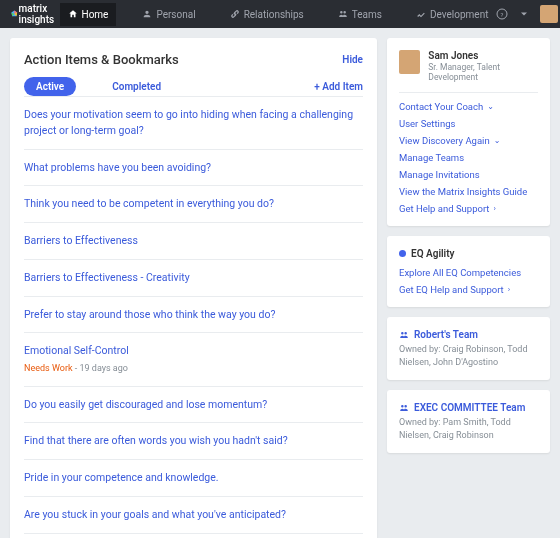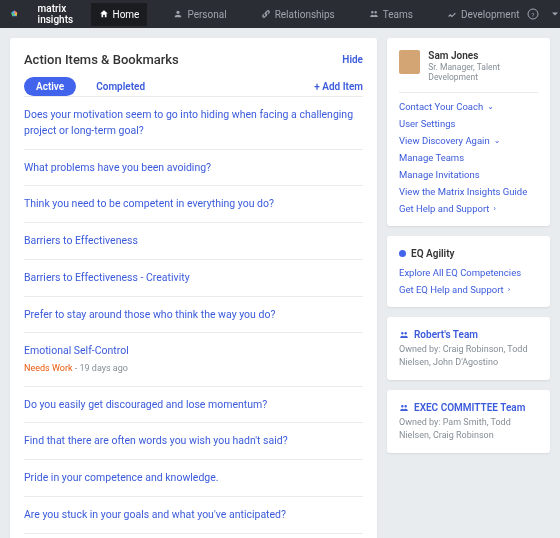--- a/index.html
+++ b/index.html
@@ -1,33 +1,33 @@
 <!DOCTYPE html>
 <html><head>
 <meta charset="utf-8">
 <style>
 *{margin:0;padding:0;box-sizing:border-box}
 body{font-family:-apple-system,BlinkMacSystemFont,"Segoe UI",Roboto,sans-serif;background:#e9ecef;font-size:11px;color:#333;width:560px;height:538px;overflow:hidden}
 .topbar{background:#2a2d33;height:28px;display:flex;align-items:center;padding:0 10px;color:#b8bcc4;font-size:10px}
-.logo{display:flex;align-items:center;gap:19px;color:#fff;font-weight:500;margin-right:12px}
+.logo{display:flex;align-items:center;gap:0;color:#fff;font-weight:500;}
 .logo-icon{width:14px;height:14px}
 .nav{display:flex;align-items:center;gap:18px}
 .nav-item{display:flex;align-items:center;gap:4px;padding:6px 8px;cursor:pointer;color:#a0a4ad}
 .nav-item.active{background:#1a1c20;color:#fff}
 .nav-item .icon{width:10px;height:10px;fill:currentColor}
 .nav-right{margin-left:auto;display:flex;align-items:center;gap:10px}
 .nav-right .icon{width:12px;height:12px;fill:#a0a4ad}
 .avatar-sm{width:18px;height:18px;border-radius:2px;background:#d4a574}
 .content{display:flex;gap:10px;padding:10px}
 .main{flex:1;background:#fff;border-radius:3px;box-shadow:0 1px 2px rgba(0,0,0,0.08);padding:14px 14px 0}
 .main-header{display:flex;justify-content:space-between;align-items:center;margin-bottom:10px}
 .main-title{font-size:13px;font-weight:500;color:#333}
 .hide-link{color:#3b5bdb;font-size:10px;font-weight:600;cursor:pointer}
 .tabs-row{display:flex;align-items:center;justify-content:space-between;border-bottom:1px solid #e9ecef;margin-bottom:0}
-.tabs{display:flex;gap:8px;align-items:flex-end}
+.tabs{display:flex;gap:24px;align-items:flex-end}
 .tab{font-size:10px;font-weight:600;color:#3b5bdb;padding:4px 12px;border-radius:10px;cursor:pointer}
 .tab.active{background:#4263eb;color:#fff}
 .add-item{color:#3b5bdb;font-size:10px;font-weight:600;cursor:pointer}
 .list{}
 .list-item{padding:10px 0;border-bottom:1px solid #e9ecef;color:#3b5bdb;font-size:10.5px;line-height:1.5;cursor:pointer}
 .list-item:last-child{border-bottom:none}
 .meta{margin-top:3px;font-size:9px}
 .meta .status{color:#e8590c}
 .meta .time{color:#868e96}
 .sidebar{width:163px;display:flex;flex-direction:column;gap:10px}

